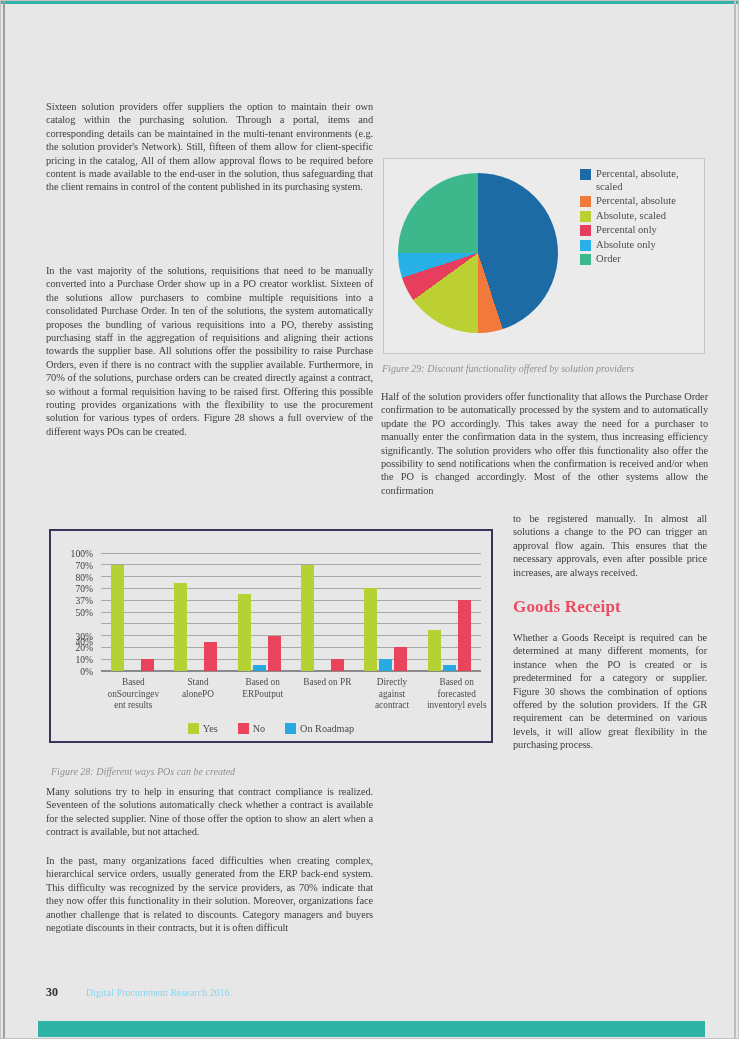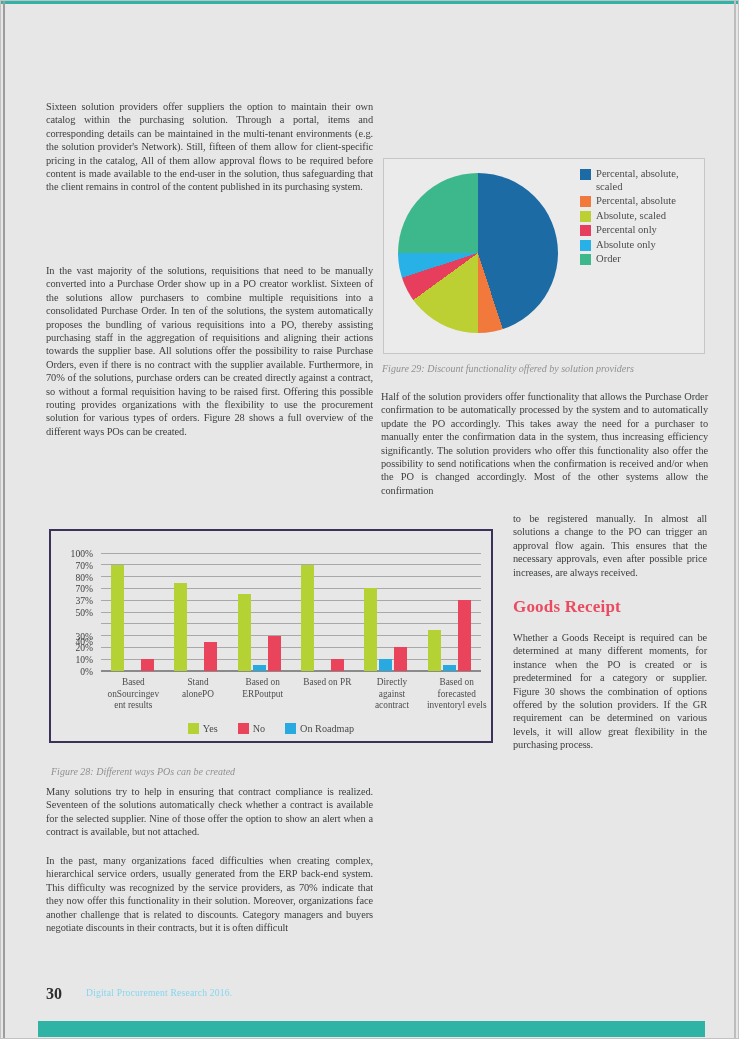--- a/index.html
+++ b/index.html
@@ -45,21 +45,21 @@
   .gridline.base{height:2px;background:#8a8a8a;}
   .groups{position:absolute;left:0;right:0;top:0;bottom:0;display:flex;justify-content:space-around;align-items:flex-end;}
   .group{display:flex;align-items:flex-end;gap:2px;height:100%;}
   .bar{width:13px;}
   .xlabels{position:absolute;left:50px;right:2px;top:146px;display:flex;justify-content:space-around;}
   .xlabel{font-size:9.3px;line-height:11.5px;color:#4c4d4e;text-align:center;white-space:pre-line;width:72px;}
   .bar-legend{position:absolute;left:0;right:0;top:192px;display:flex;justify-content:center;gap:20px;}
   .bar-legend .item{display:flex;align-items:flex-start;gap:4px;font-size:10.2px;color:#4a4b4c;}
   .bar-legend .sw{width:11px;height:11px;}
 
-  .footer-num{position:absolute;left:45px;top:984px;font-size:16px;font-weight:bold;color:#2e2e2e;}
+  .footer-num{position:absolute;left:45px;top:984px;font-size:12px;font-weight:bold;color:#2e2e2e;}
   .footer-brand{position:absolute;left:85px;top:986px;font-size:9.6px;color:#85d6f0;letter-spacing:0.2px;}
 </style>
 </head>
 <body>
 
 <div class="page">
   <div class="edge-top"></div>
   <div class="edge-left"></div>
   <div class="edge-right"></div>
 

